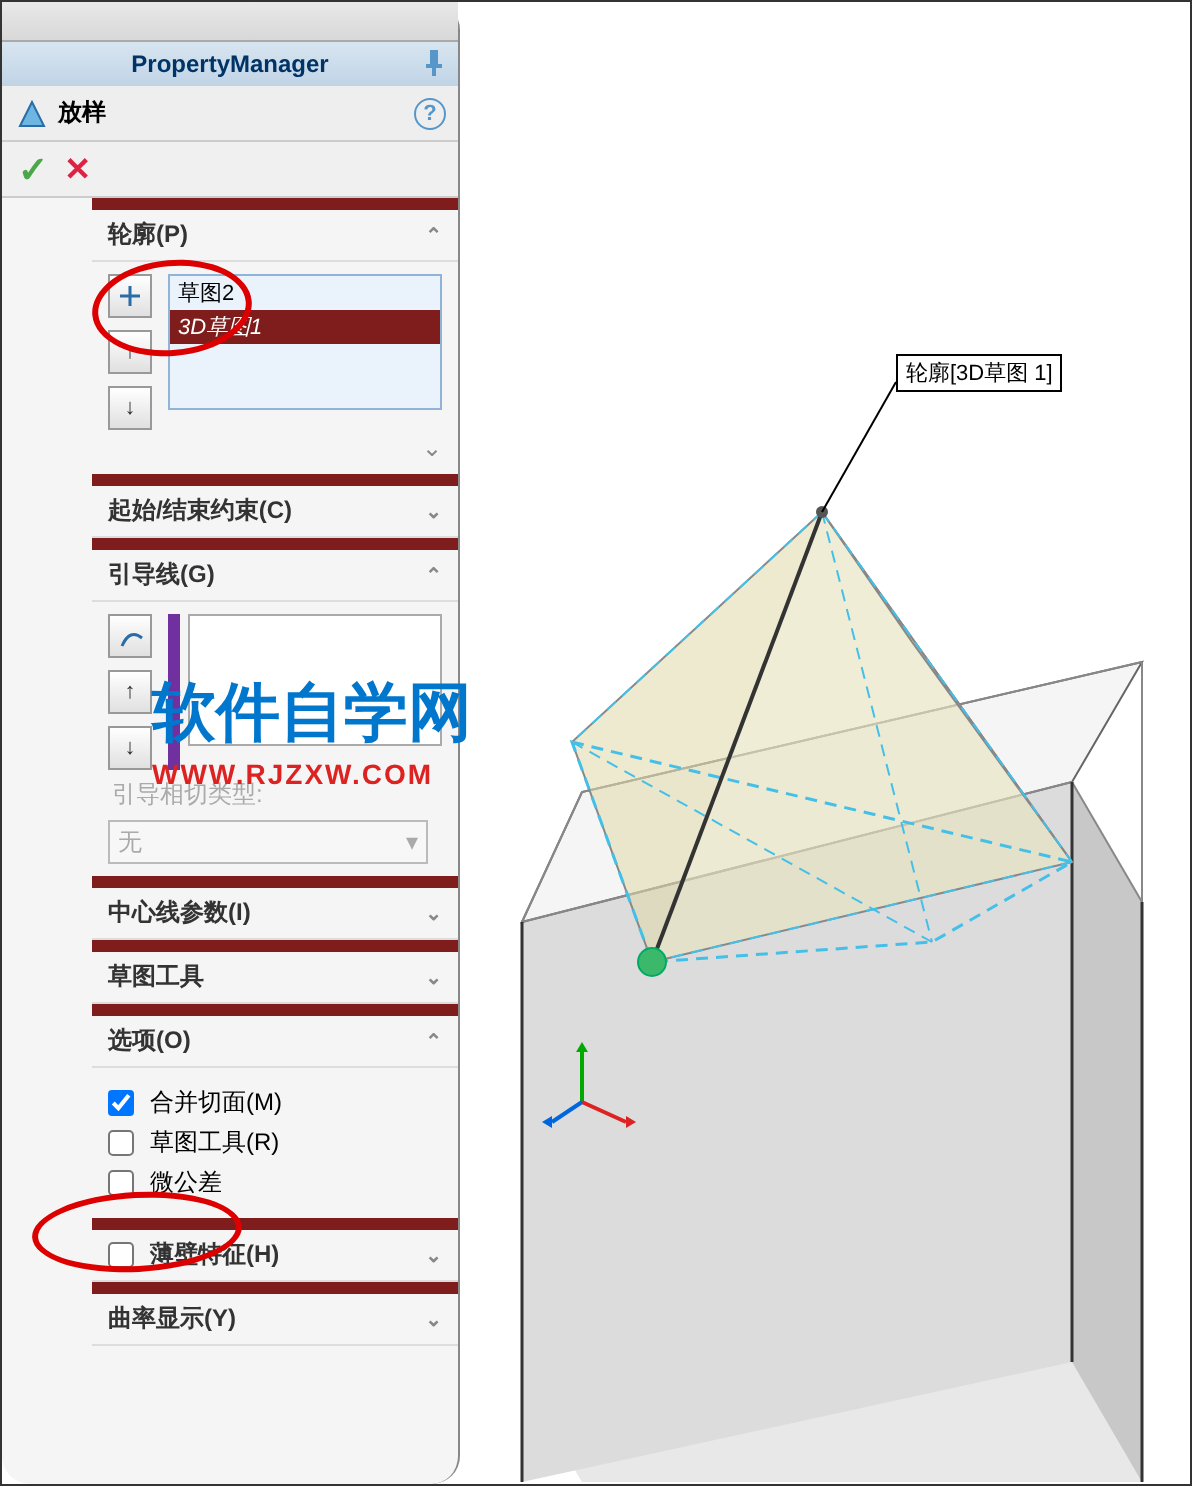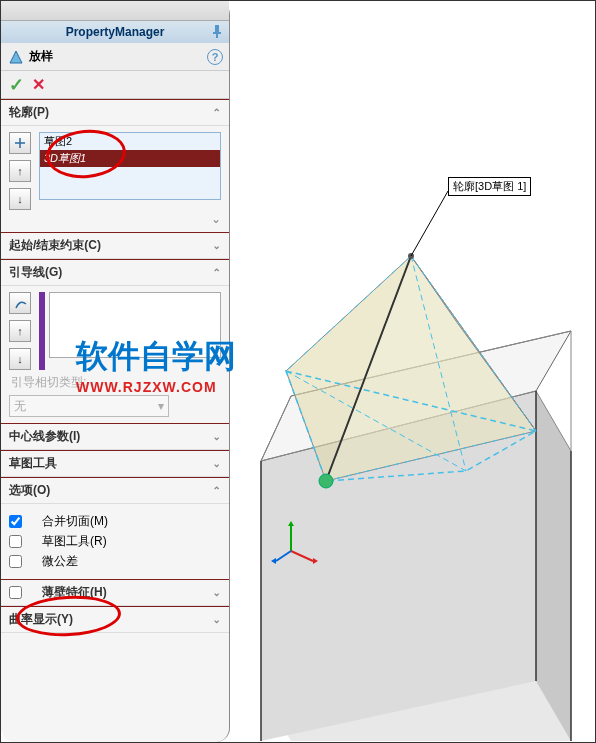--- a/index.html
+++ b/index.html
@@ -8,35 +8,35 @@
 .topbar { height: 20px; background: linear-gradient(#e8e8e8,#d8d8d8); border-bottom: 1px solid #aaa; }
 .titlebar { height: 22px; background: linear-gradient(#d8e5f0,#c0d4e6); display: flex; align-items: center; justify-content: center; font-weight: bold; color: #003366; position: relative; }
 .titlebar .pin { position: absolute; right: 4px; top: 2px; width: 16px; height: 16px; }
 .feature-header { height: 28px; display: flex; align-items: center; padding: 12px 6px; background: #eee; border-bottom: 1px solid #ccc; }
 .feature-header .icon { width: 18px; height: 18px; margin-right: 4px; }
 .feature-header .name { font-weight: bold; }
 .feature-header .help { margin-left: auto; width: 16px; height: 16px; border: 1px solid #5796c9; border-radius: 50%; color: #5796c9; display: flex; align-items: center; justify-content: center; font-size: 11px; font-weight: bold; }
 .okcancel { height: 28px; display: flex; align-items: center; gap: 8px; padding: 0 8px; background: #f0f0f0; border-bottom: 1px solid #ccc; }
 .ok { color: #4aa84a; font-size: 18px; font-weight: bold; }
 .cancel { color: #d24; font-size: 16px; font-weight: bold; }
-.section { border-top: 1px solid #7f1d1d; }
+.section { border-top: 6px solid #7f1d1d; margin-left: 45px; }
 .section-header { height: 26px; display: flex; align-items: center; padding: 0 8px; font-weight: bold; color: #333; border-bottom: 1px solid #ddd; }
 .section-header .chev { margin-left: auto; color: #888; font-size: 10px; }
 .section-body { padding: 6px 8px; }
 .listbox { background: #eaf3fc; border: 1px solid #8fb4d8; min-height: 68px; font-size: 11px; padding: 0; }
 .listbox .item { padding: 1px 4px; }
 .listbox .sel { background: #7f1d1d; color: #fff; font-style: italic; }
 .guidebox { background: #fff; border: 1px solid #aaa; min-height: 66px; }
 .side-btns { display: inline-flex; flex-direction: column; gap: 6px; vertical-align: top; margin-right: 4px; }
 .sq-btn { width: 22px; height: 22px; border: 1px solid #999; background: linear-gradient(#fff,#e0e0e0); display: flex; align-items: center; justify-content: center; font-size: 11px; color: #333; }
 .row-flex { display: flex; align-items: flex-start; gap: 4px; }
 .purple-bar { width: 6px; background: #7030a0; align-self: stretch; }
 .disabled-label { color: #aaa; padding: 4px 2px; }
 .combo { width: 160px; height: 22px; border: 1px solid #bbb; background: #f7f7f7; color: #aaa; padding: 0 4px; display: flex; align-items: center; justify-content: space-between; }
-.chk { display: flex; align-items: center; gap: 20px; margin: 3px 0; }
+.chk { display: flex; align-items: center; gap: 8px; margin: 3px 0; }
 .chk input { width: 13px; height: 13px; }
 .viewport { position: absolute; left: 235px; top: 0; width: 366px; height: 562px; background: #fff; }
 .circle-red { position: absolute; border: 3px solid #d00; border-radius: 50%; pointer-events: none; }
 .watermark-big { font-size: 32px; font-weight: bold; color: #0077cc; }
 .watermark-small { font-size: 14px; font-weight: bold; color: #d22; letter-spacing: 1px; }
 .tag-label { position: absolute; background: #fff; border: 1px solid #000; padding: 1px 4px; font-size: 11px; }
 svg { display: block; }
 </style>
 </head>
 <body>

